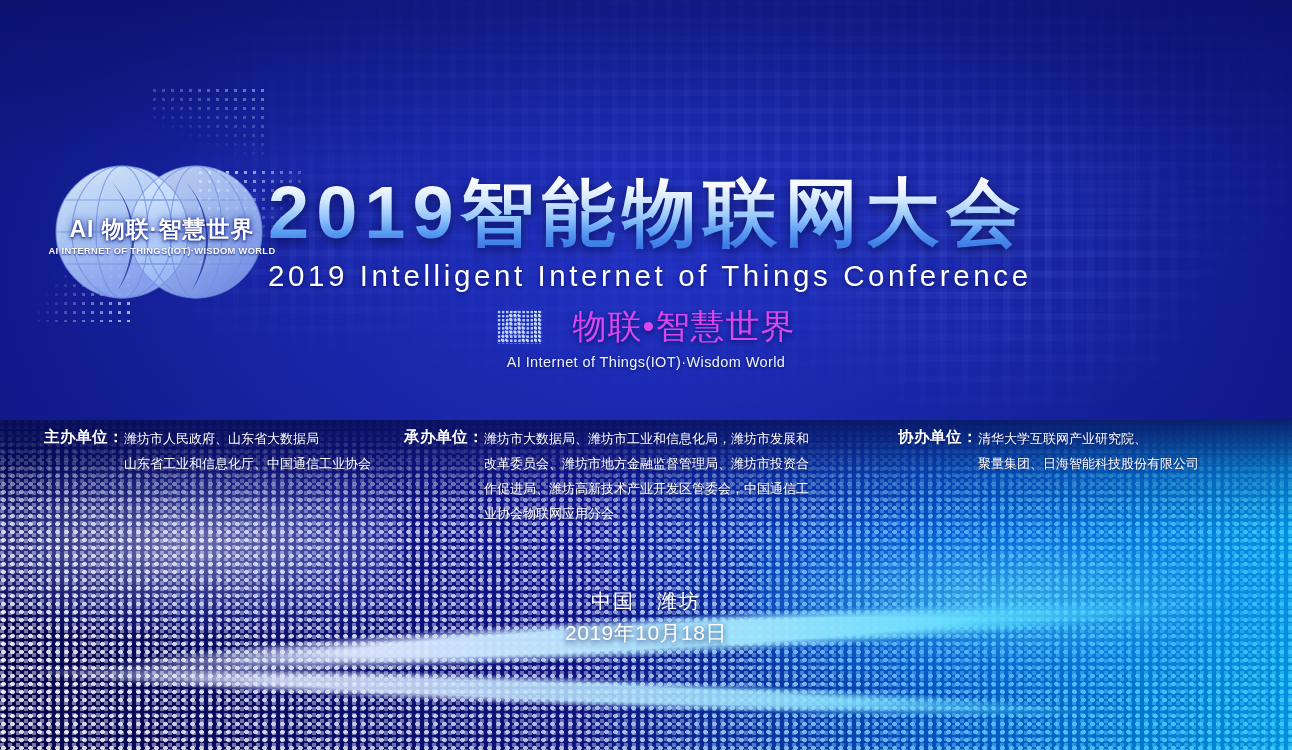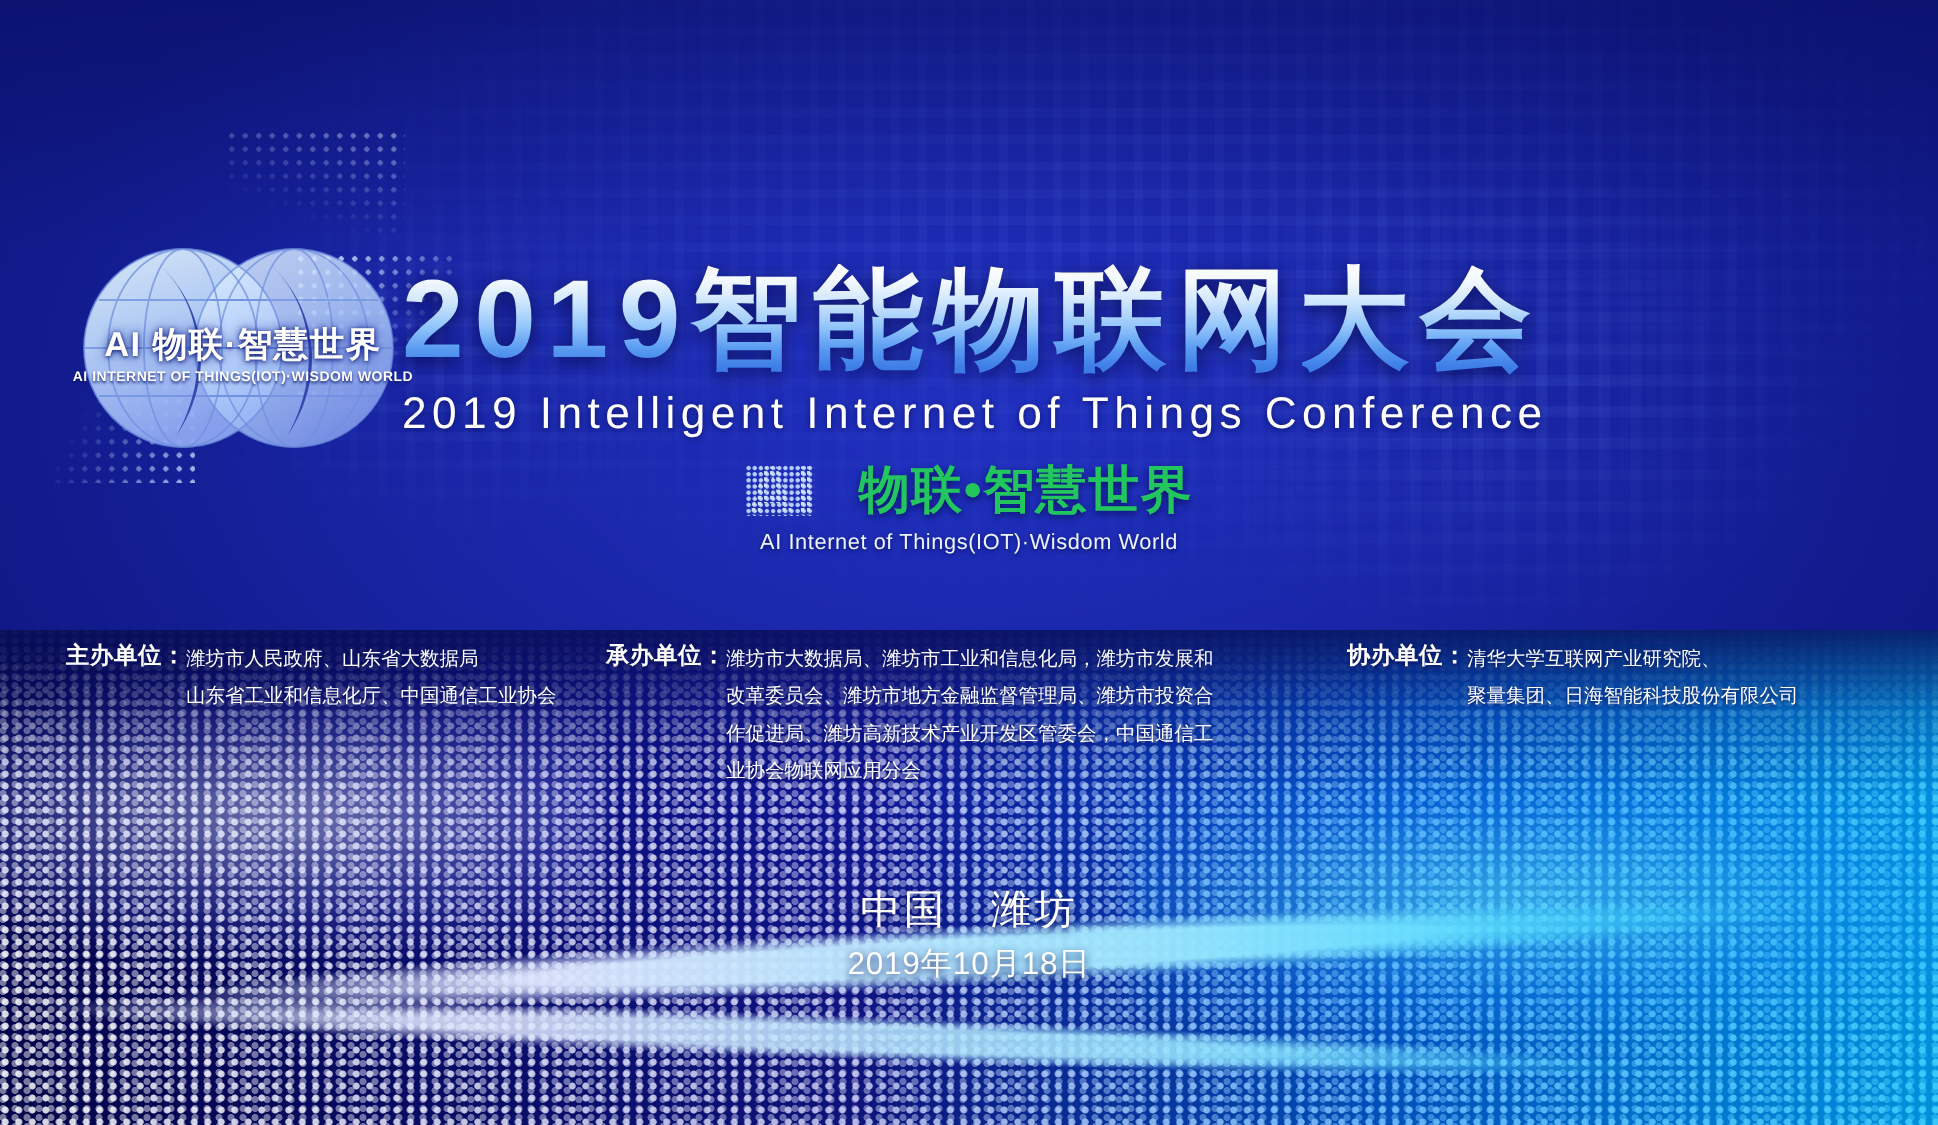--- a/index.html
+++ b/index.html
@@ -186,21 +186,21 @@
   .slogan-row { display:inline-flex; align-items:center; gap: 9px; }
   .slogan-ai {
     width: 46px; height: 34px;
     background-image: radial-gradient(circle, rgba(190,215,255,0.95) 1.25px, transparent 1.6px);
     background-size: 4.1px 4.1px;
     -webkit-mask-image: linear-gradient(#000,#000);
     mask-image: linear-gradient(#000,#000);
   }
   .slogan-ai svg { display:block; }
   .slogan-cn {
-    font-size: 34px; font-weight: 700; color:#22c55e; letter-spacing: 1px;
+    font-size: 34px; font-weight: 400; color:#d946ef; letter-spacing: 1px;
     text-shadow: 0 2px 5px rgba(8,14,90,0.85);
     white-space: nowrap;
     margin-left: 21px;
   }
   .slogan-en {
     margin-top: 4px;
     font-size: 14.5px; font-weight: 400; color:#eef4ff; letter-spacing: 0.4px;
     text-shadow: 0 1px 3px rgba(8,14,90,0.8);
   }
 
@@ -222,21 +222,21 @@
   .org-a { left: 44px; top: 2px; font-family: Liberation Serif, serif; }
   .org-a .org-label { padding-top: 1px; }
   .org-b { left: 404px; top: 2px; }
   .org-b .org-label { padding-top: 1px; text-align: right; }
   .org-c { left: 898px; top: 2px; }
   .org-c .org-label { padding-top: 1px; }
 
   
   .footer { position:absolute; left:0; top: 588px; width: 1292px; text-align:center; }
   .footer-city {
-    font-size: 27px; font-weight: 400; color:#ffffff; letter-spacing: 2px;
+    font-size: 20px; font-weight: 400; color:#ffffff; letter-spacing: 2px;
     text-shadow: 0 2px 6px rgba(8,14,90,0.9);
   }
   .footer-date {
     margin-top: 4px;
     font-size: 21px; font-weight: 400; color:#ffffff; letter-spacing: 0.5px;
     text-shadow: 0 2px 6px rgba(8,14,90,0.9);
   }
 </style>
 </head>
 <body>

